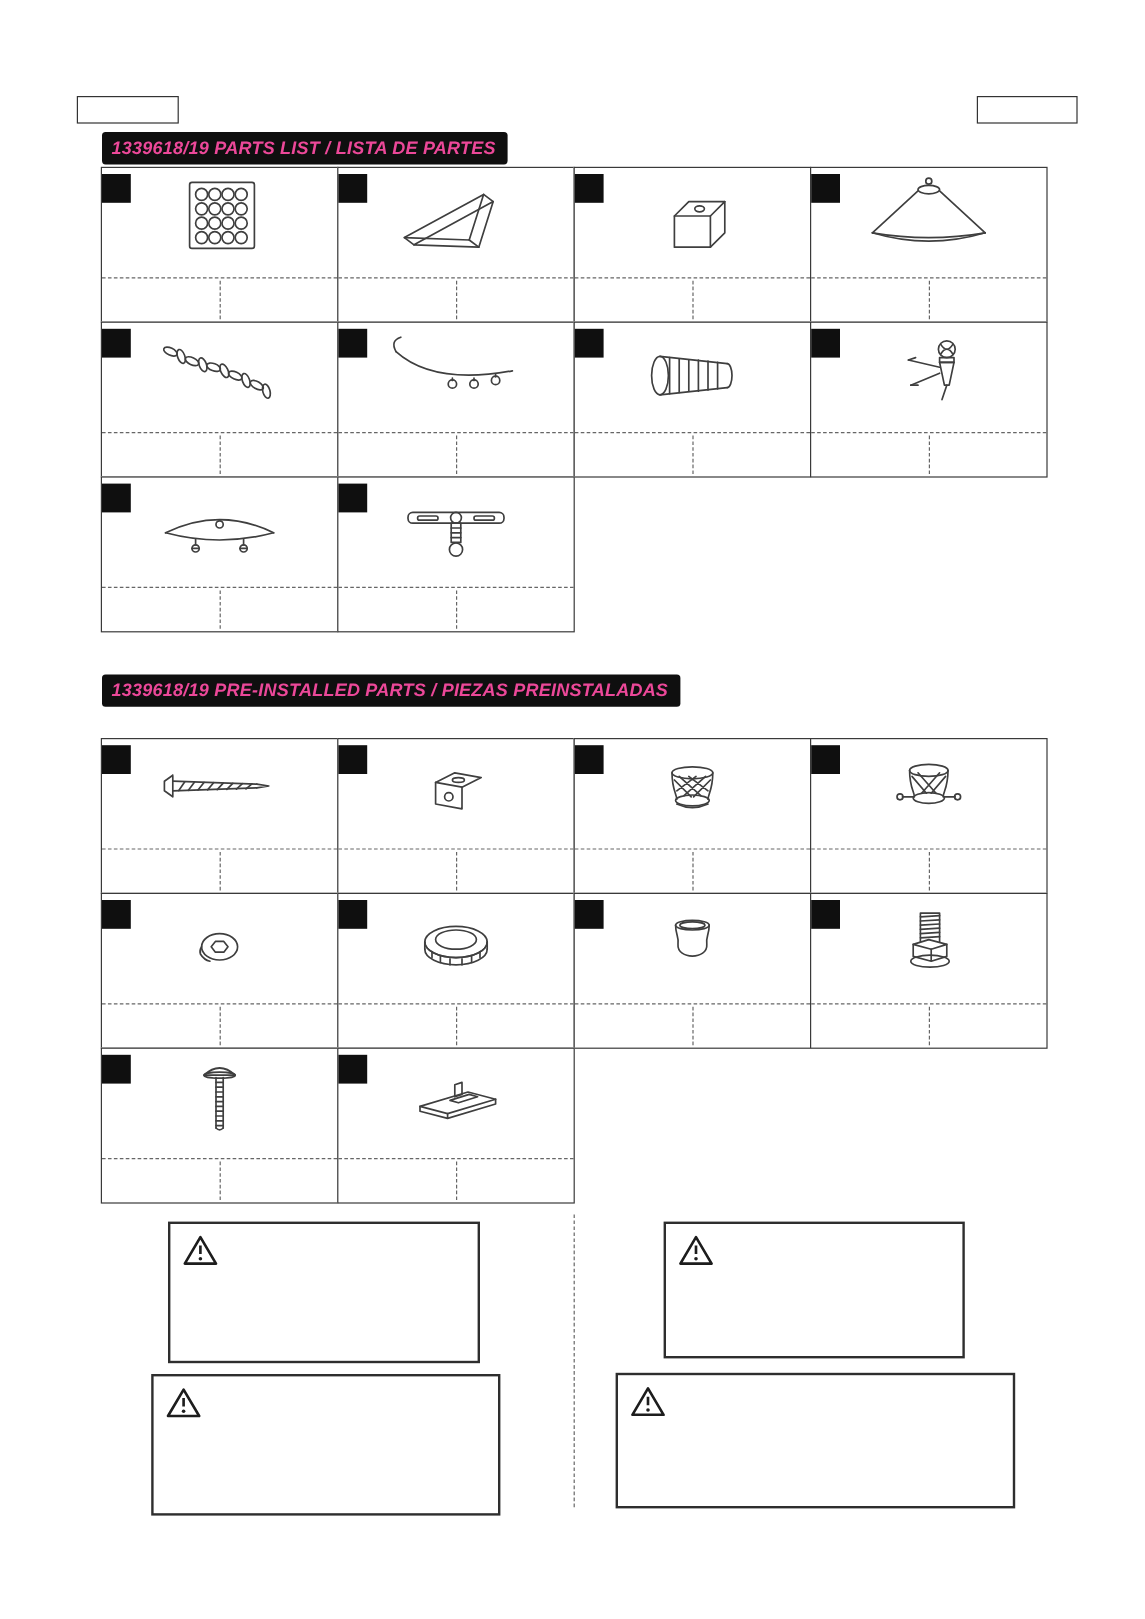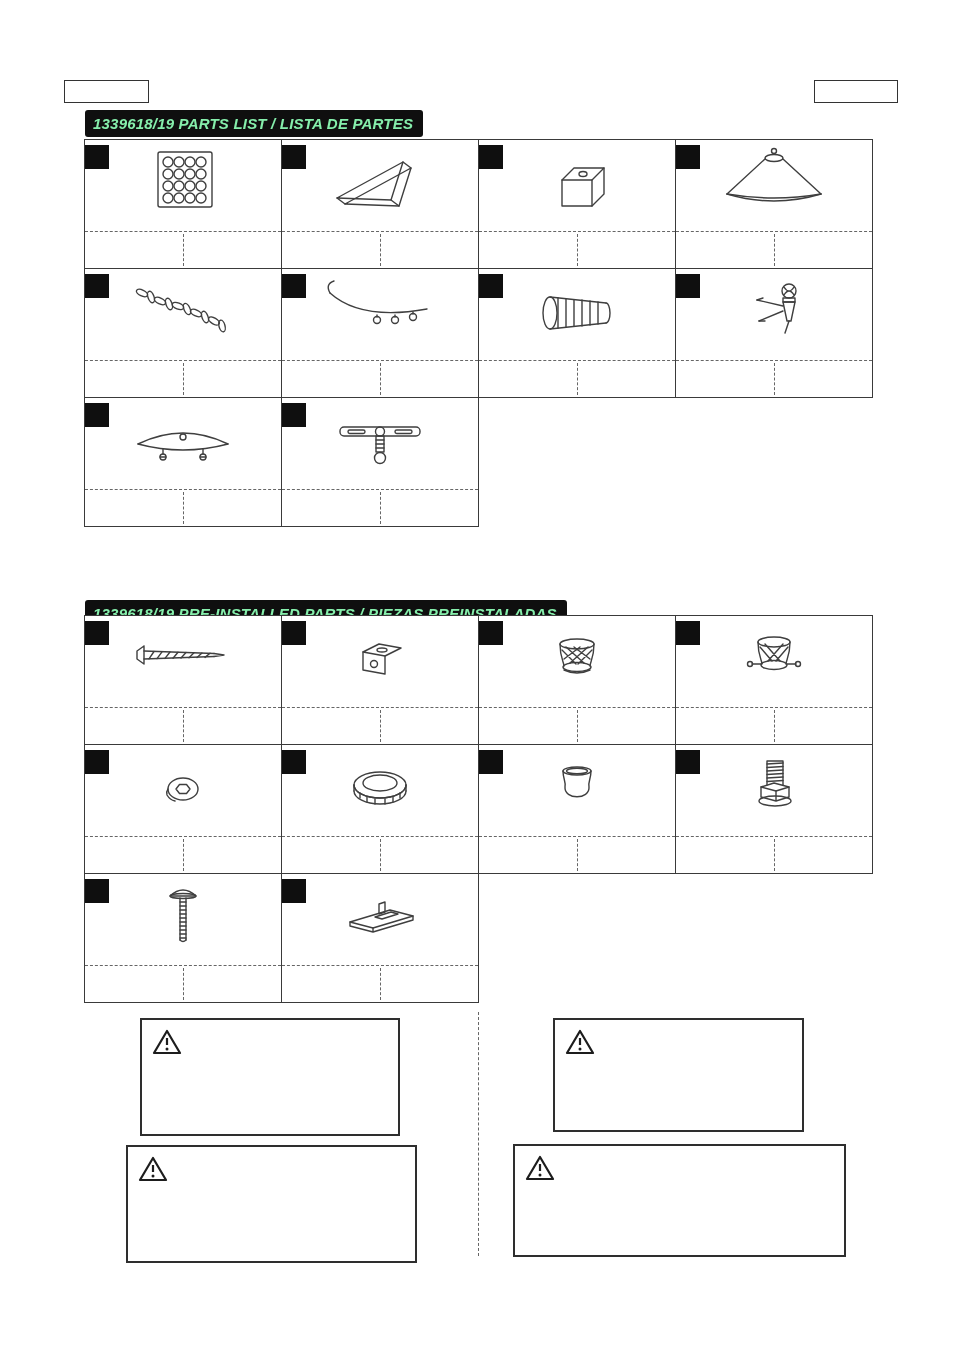--- a/index.html
+++ b/index.html
@@ -9,21 +9,21 @@
     font-family: "Liberation Sans", sans-serif;
     position: relative;
     color: #222;
   }
   .corner-box {
     position: absolute; width: 85px; height: 23px;
     border: 1px solid #333; background: #fff;
   }
   .header-bar {
     position: absolute;
-    background: #0f0f0f; color: #86efac;
+    background: #0f0f0f; color: #ec4899;
     font-weight: bold; font-style: italic;
     font-size: 15px; line-height: 1;
     padding: 6px 10px 6px 8px;
     border-radius: 3px;
     letter-spacing: 0.2px;
     white-space: nowrap;
   }
   .grid { position: absolute; }
   .grow { display: flex; }
   .cell {
@@ -246,21 +246,21 @@
           <circle cx="75" cy="58" r="5.5"></circle>
         </svg>
       </div>
       <div class="label-area">
           <span class="label-divider"></span>
         </div>
     </div>
   </div>
 </div>
 
-<div class="header-bar" style="left:85px; top:600px;">1339618/19 PRE-INSTALLED PARTS / PIEZAS PREINSTALADAS</div>
+<div class="header-bar" style="left:85px; top:562px;">1339618/19 PRE-INSTALLED PARTS / PIEZAS PREINSTALADAS</div>
 
 <div class="grid" style="left:85px; top:616px;">
   <div class="grow">
 
     <div class="cell">
       <span class="tag"></span>
       <div class="part-area">
         <svg class="part" viewBox="0 0 150 88" width="150" height="88">
           <path d="M36 28 L36 46 M36 28 L29 33 L29 41 L36 46"></path>
           <path d="M36 33 L106 35.5 M36 41 L106 38.5"></path>

